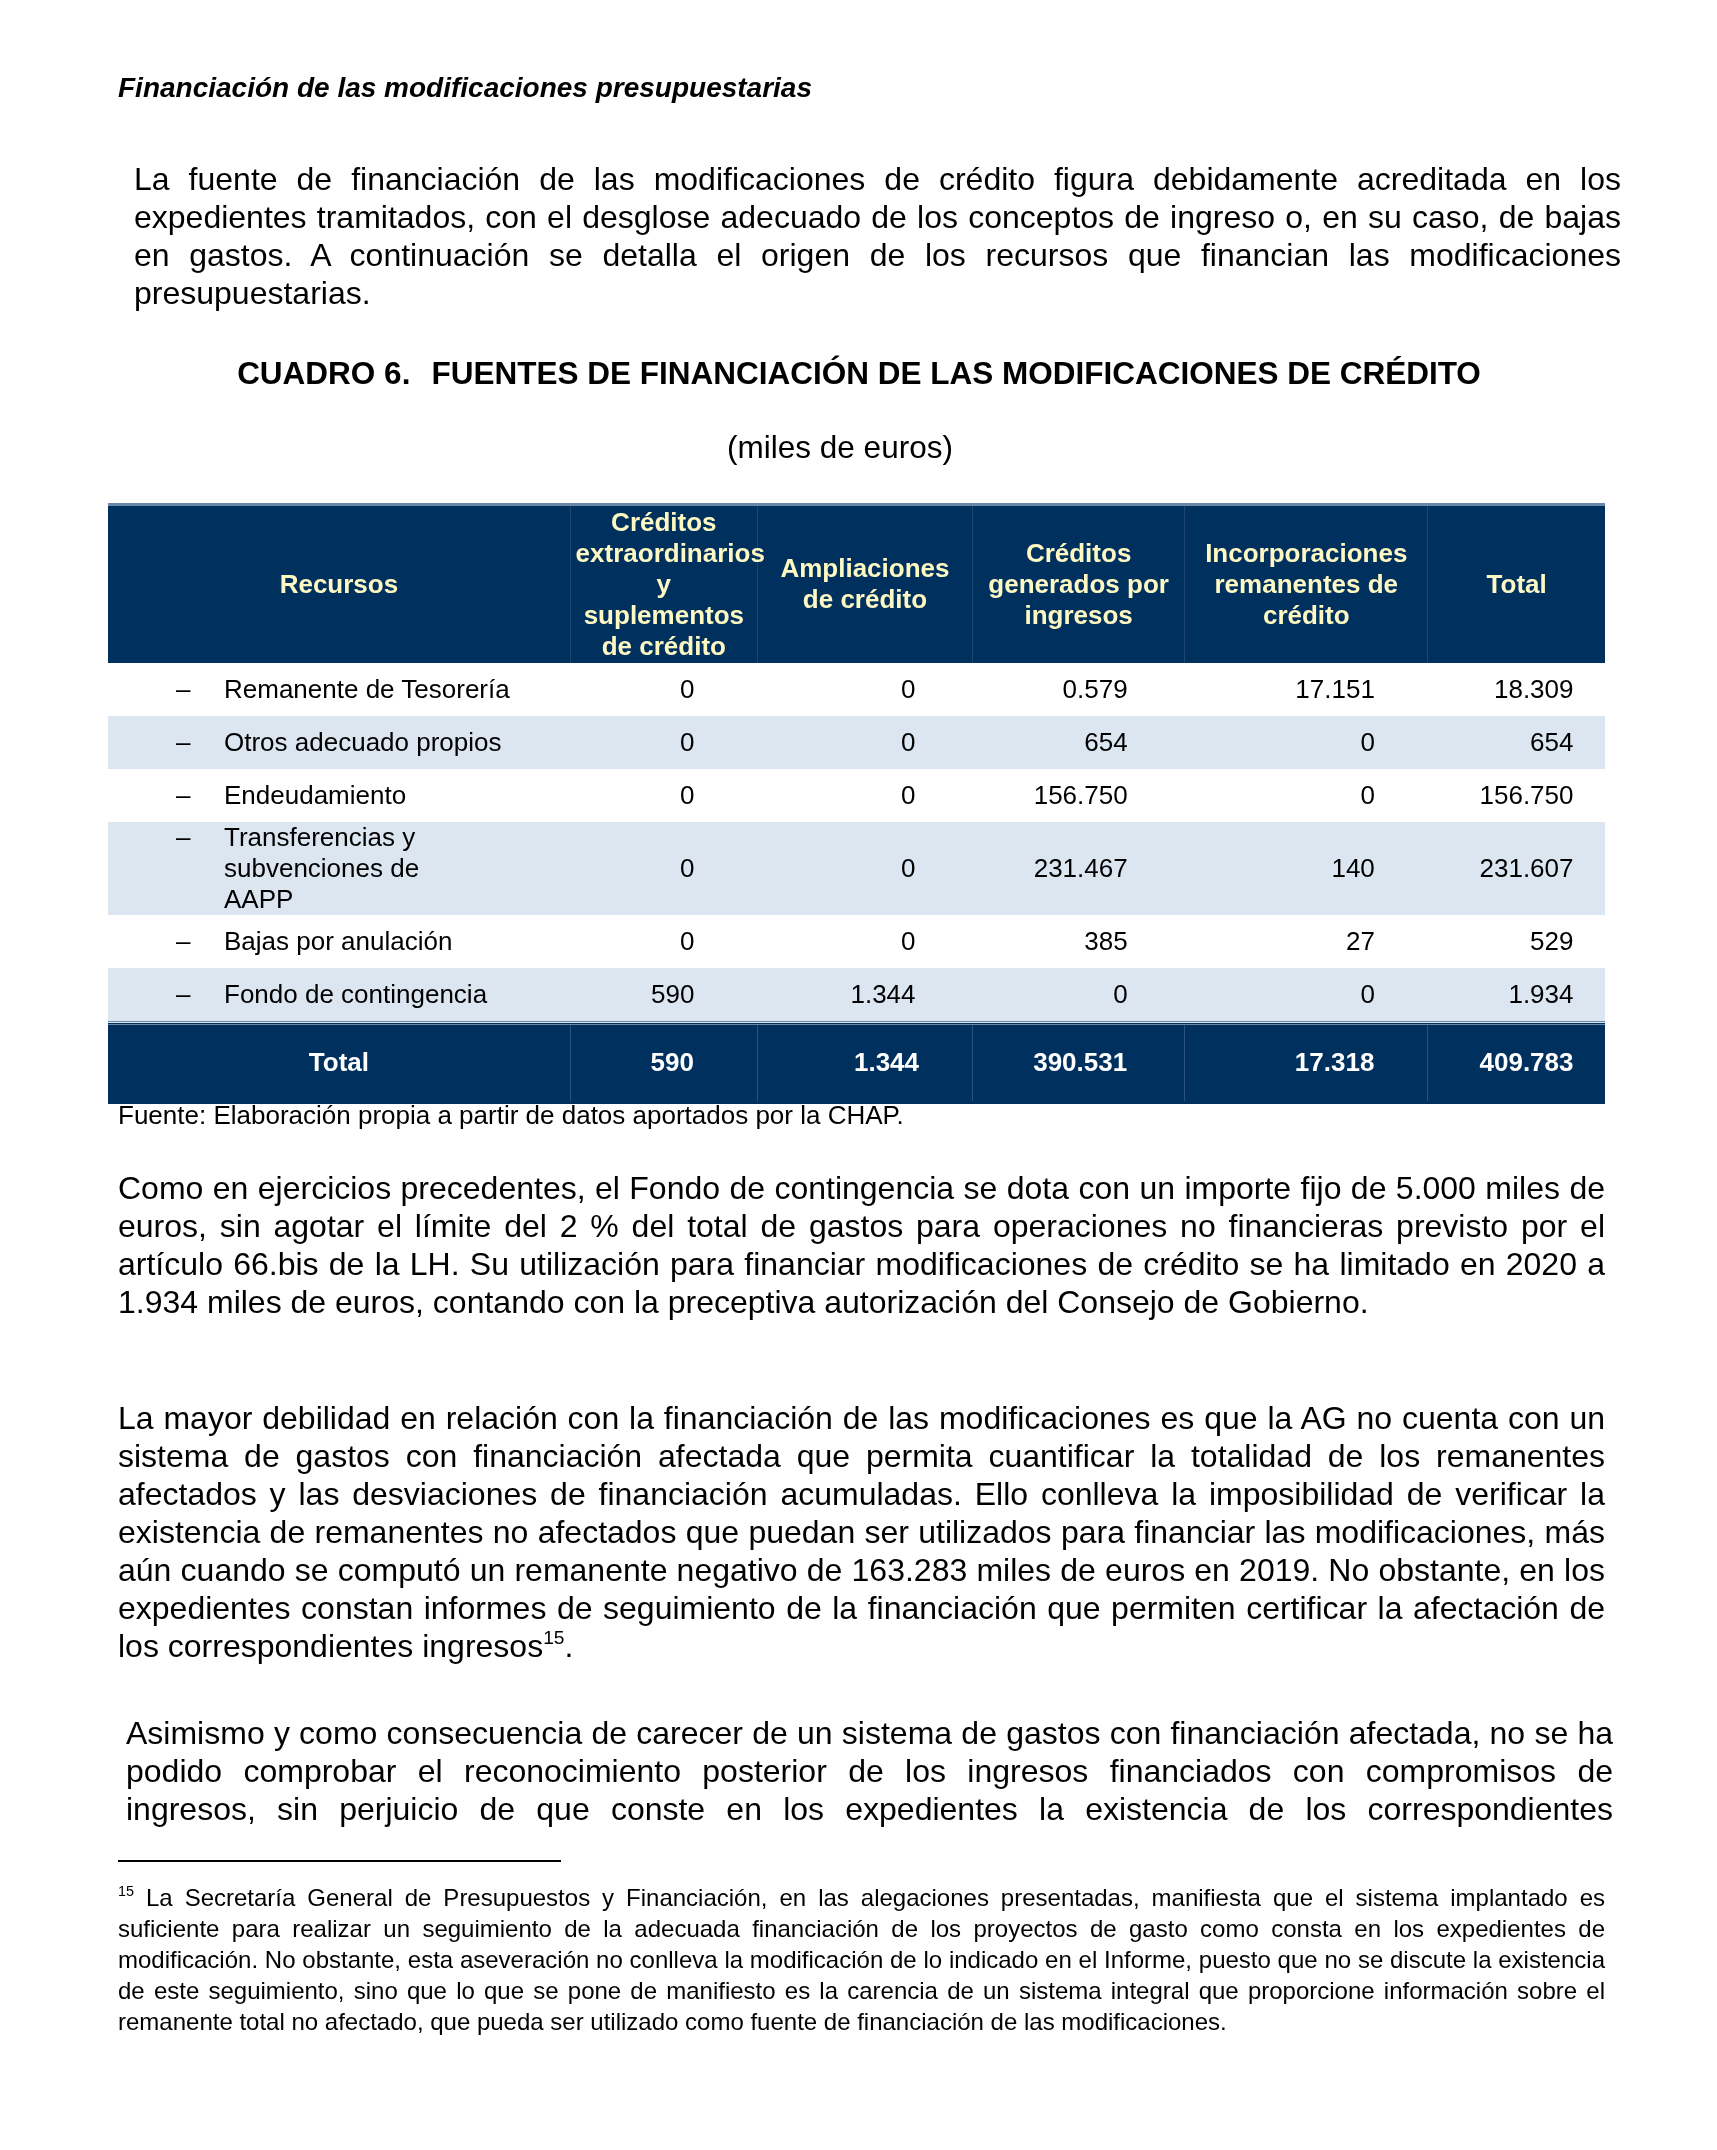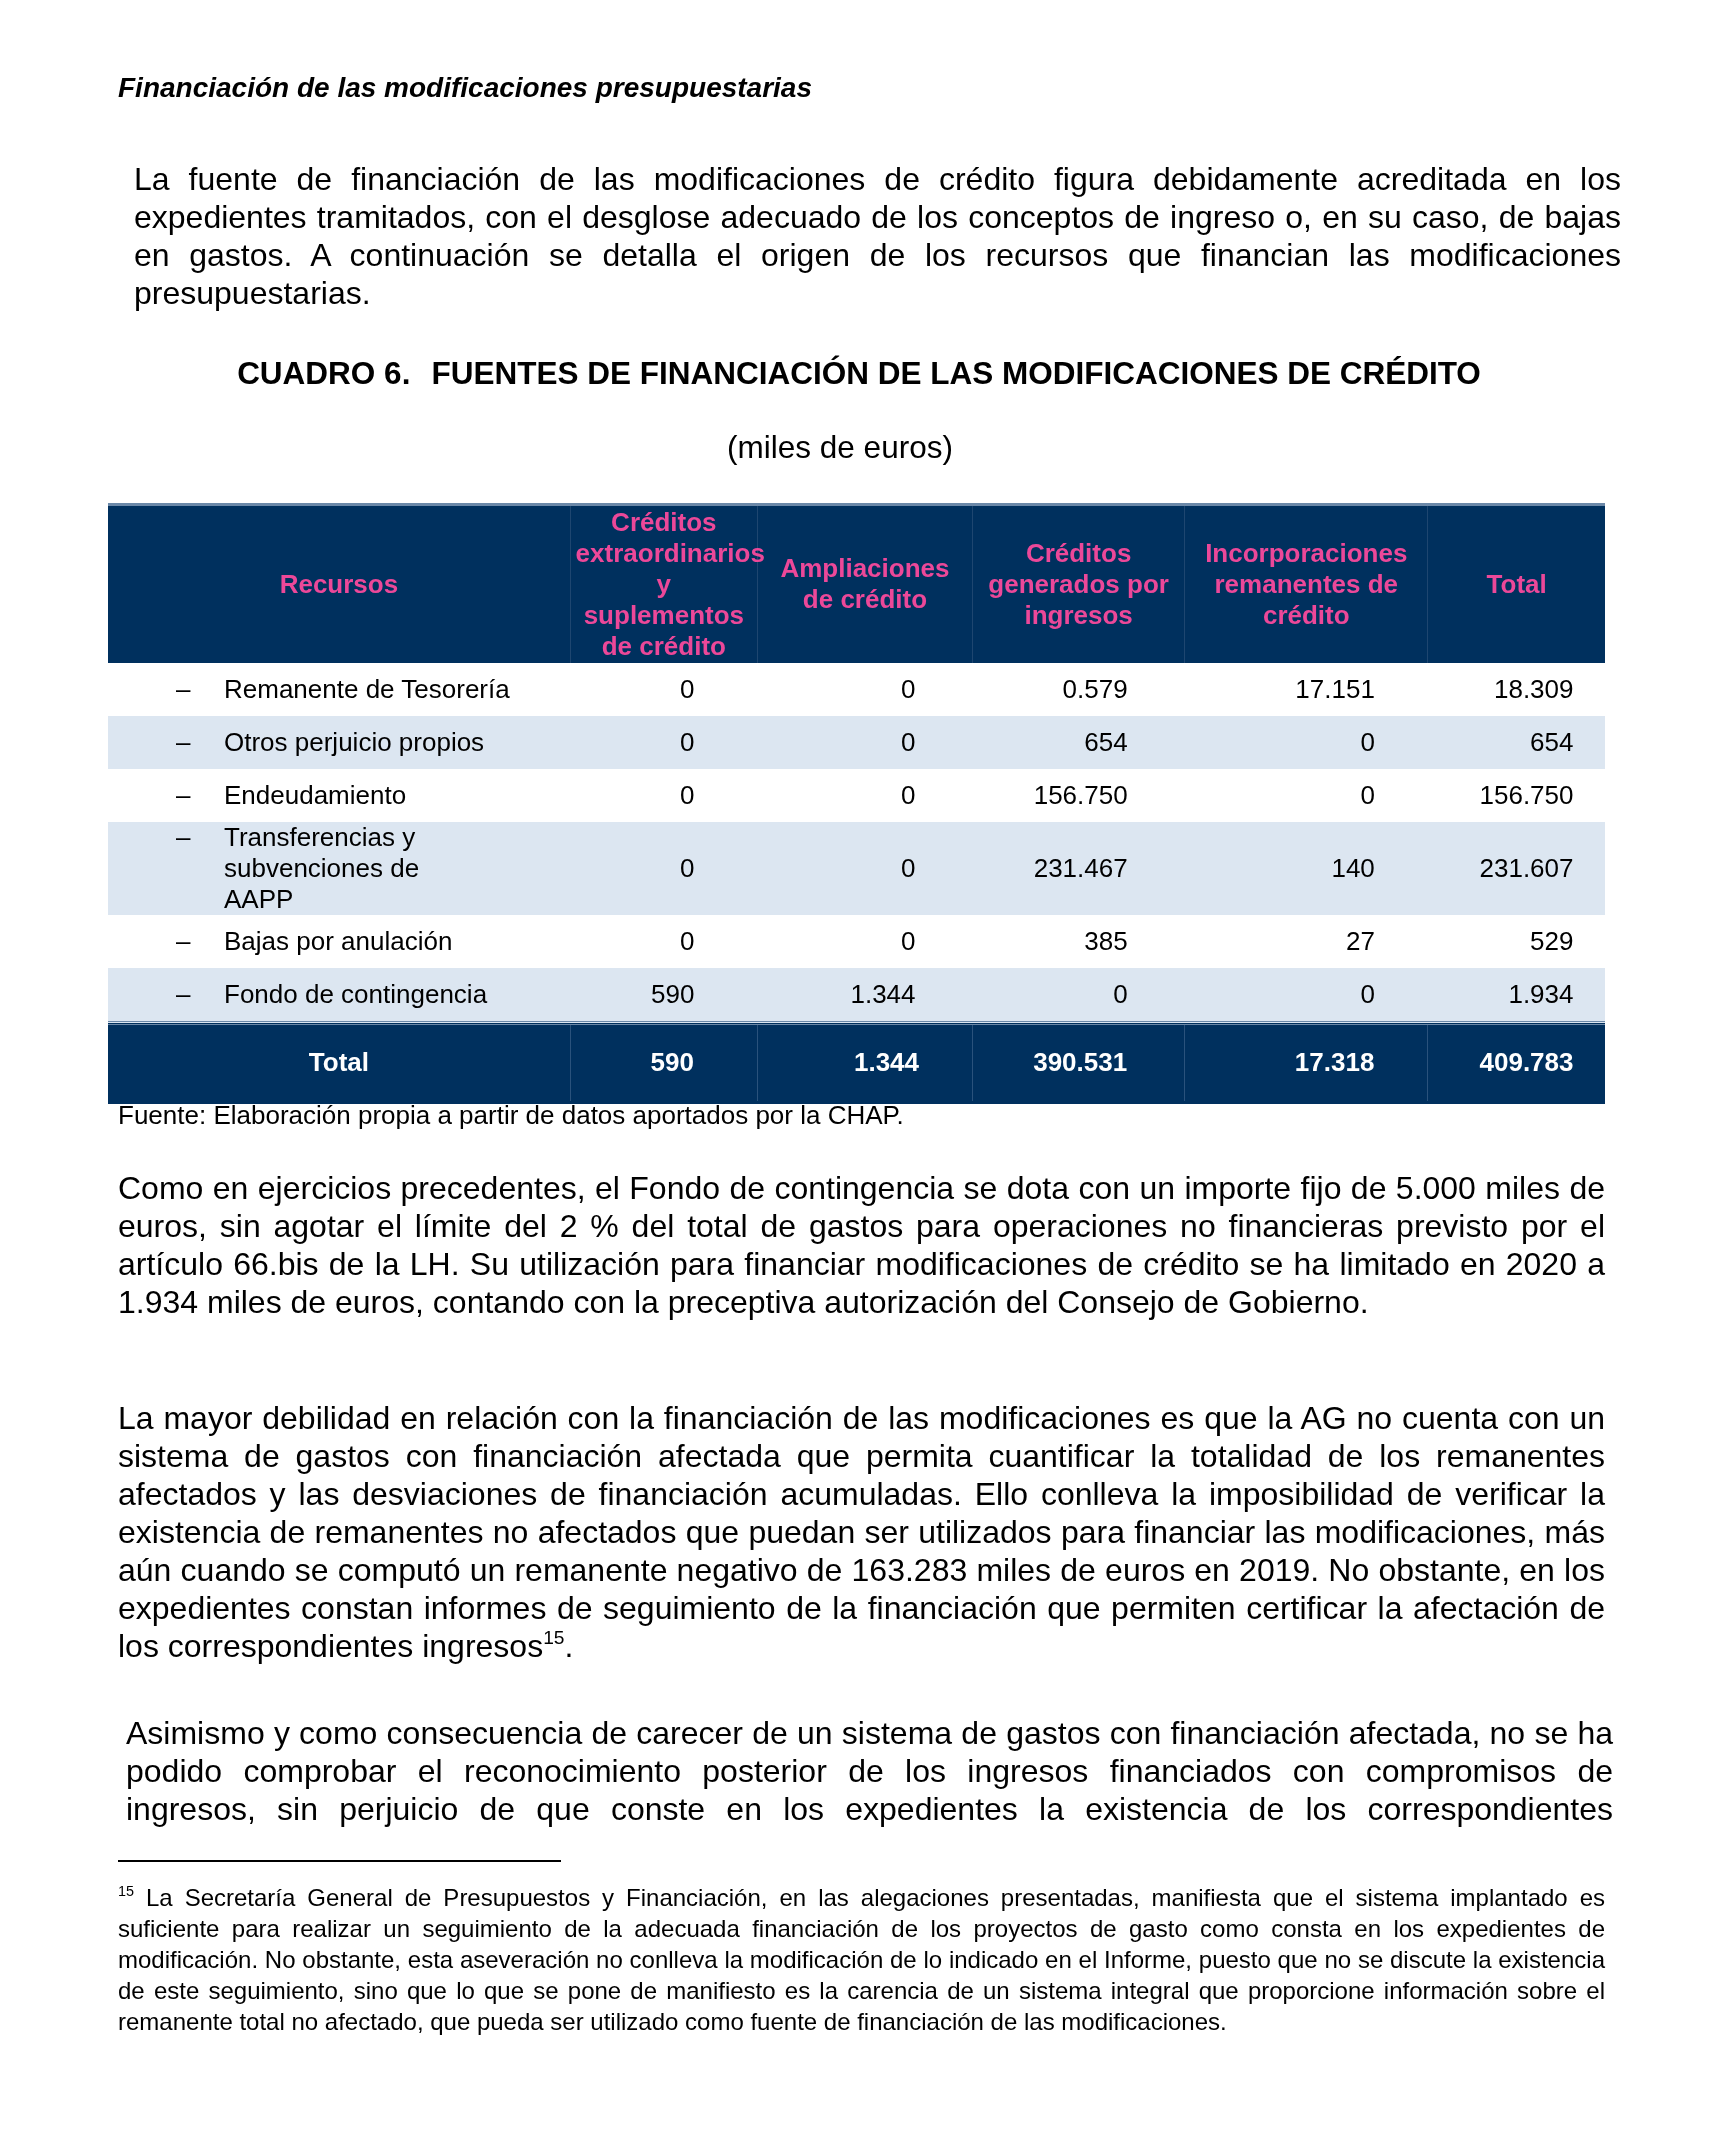--- a/index.html
+++ b/index.html
@@ -15,21 +15,21 @@
   .caption-unit { left:0; width:1680px; top:428px; text-align:center; font-size:31.5px; line-height:39px; }
 
   table.tbl { position:absolute; left:108px; top:503px; width:1497px; border-collapse:collapse; table-layout:fixed;
               font-size:26px; line-height:31px; }
   .tbl col.c0 { width:462px; }
   .tbl col.c1 { width:187px; }
   .tbl col.c2 { width:215px; }
   .tbl col.c3 { width:212px; }
   .tbl col.c4 { width:243px; }
   .tbl col.c5 { width:177px; }
-  .tbl thead th { background:#00305E; color:#ec4899; font-weight:bold; text-align:center; vertical-align:middle;
+  .tbl thead th { background:#00305E; color:#fef9c3; font-weight:bold; text-align:center; vertical-align:middle;
                   height:158px; padding:0 4.8px; border-top:3.2px solid #6b88a8; box-sizing:border-box;
                   border-left:0.8px solid #1e4670; }
   .tbl thead th:first-child { border-left:none; }
   .tbl tbody td { height:53px; padding:0; vertical-align:middle; }
   .tbl tbody tr.alt td { background:#DCE6F1; }
   .tbl tbody tr.tall td { height:83px; }
   .tbl td.num { text-align:right; }
   .lab { display:flex; align-items:flex-start; }
   .lab .dash { width:48px; padding-left:68px; flex:none; }
   .lab .txt { flex:1; }
@@ -90,21 +90,21 @@
       <td class="num" style="padding-right:63px">0</td>
       <td class="num" style="padding-right:57px">0</td>
       <td class="num" style="padding-right:57px">0.579</td>
       <td class="num" style="padding-right:53px">17.151</td>
       <td class="num" style="padding-right:31.5px">18.309</td>
     </tr>
     <tr class="alt">
       <td>
           <div class="lab">
             <span class="dash">–</span>
-            <span class="txt">Otros perjuicio propios</span>
+            <span class="txt">Otros adecuado propios</span>
           </div>
         </td>
       <td class="num" style="padding-right:63px">0</td>
       <td class="num" style="padding-right:57px">0</td>
       <td class="num" style="padding-right:57px">654</td>
       <td class="num" style="padding-right:53px">0</td>
       <td class="num" style="padding-right:31.5px">654</td>
     </tr>
     <tr>
       <td>

